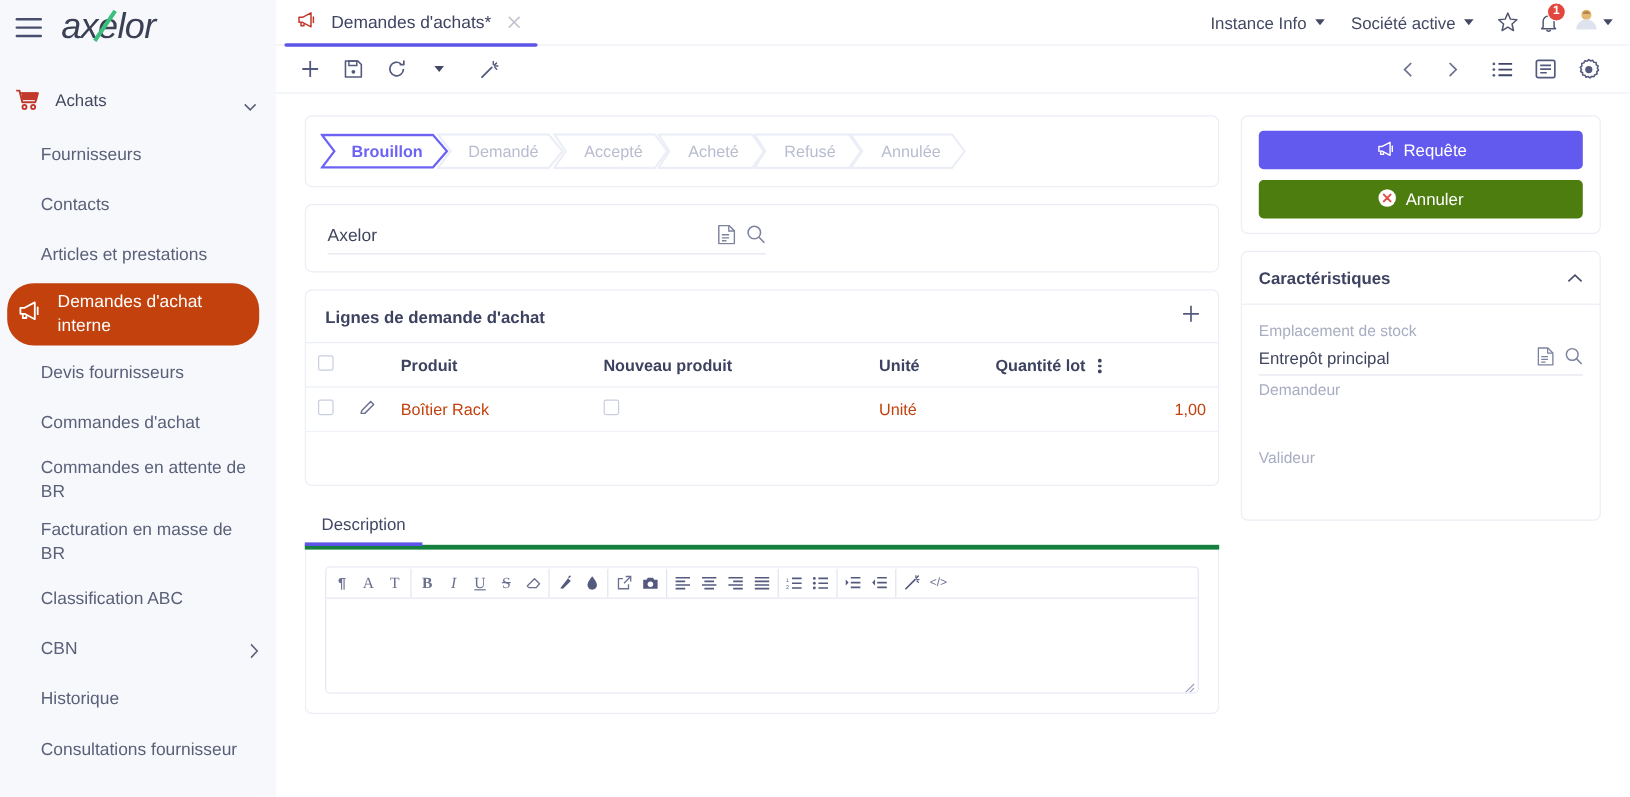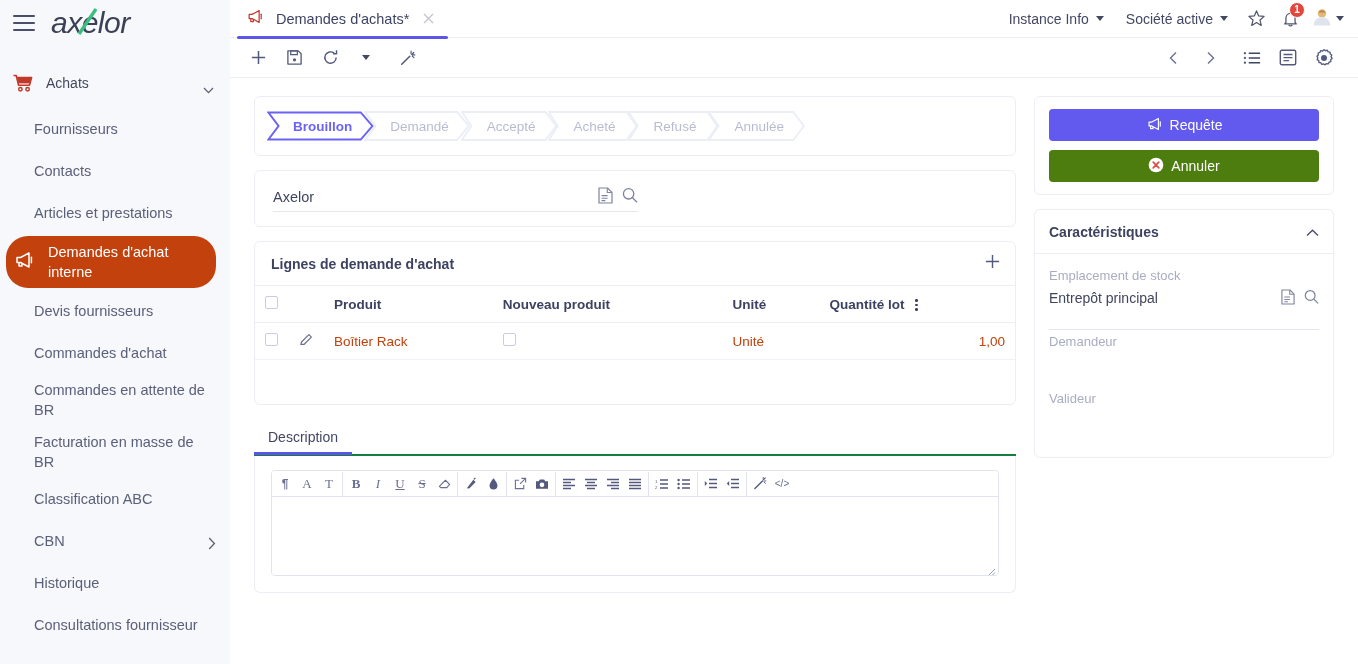--- a/index.html
+++ b/index.html
@@ -145,21 +145,21 @@
   th.num, td.num { text-align: right; padding-right: 14px; }
   .cbx { width: 13px; height: 13px; border: 1px solid #c9cde0; border-radius: 2px;
     background: #fff; display: inline-block; cursor: pointer; }
   .kebab { display: inline-flex; flex-direction: column; gap: 2px; vertical-align: middle;
     margin-left: 7px; cursor: pointer; }
   .kebab i { width: 2.5px; height: 2.5px; background: #3d4260; border-radius: 50%; display: block; }
   .grid-filler { height: 44px; }
 
   
   .desc-wrap { display: flex; flex-direction: column; }
-  .desc-tabs { display: flex; border-bottom: 2px solid #15803d; }
+  .desc-tabs { display: flex; border-bottom: 4px solid #15803d; }
   .desc-tab { padding: 10px 14px 9px 14px; font-size: 14px; color: #414663;
     cursor: pointer; position: relative; }
   .desc-tab.active::after { content:''; position:absolute; left:0; right:0; bottom:-1px;
     height: 3px; background: #5d55e8; }
   .desc-body { border: 1px solid #eceef5; border-top: none;
     border-radius: 0 0 6px 6px; padding: 14px 16px 16px 16px; }
   .editor { border: 1px solid #e2e3f1; border-radius: 4px; overflow: hidden; }
   .ed-toolbar { display: flex; align-items: center; height: 26px;
     border-bottom: 1px solid #e2e3f1; background: #fff; padding: 0 2px; }
   .ed-btn { width: 22px; height: 24px; display: flex; align-items: center;
@@ -177,21 +177,21 @@
   .btn-primary { background: #6259ee; }
   .btn-danger { background: #4d7c0f; }
   .panel-body { padding: 12px 14px; display: flex; flex-direction: column; gap: 9px; }
   .panel-head { display: flex; align-items: center; height: 44px; padding: 0 14px;
     border-bottom: 1px solid #eceef5; }
   .panel-title { font-size: 14px; font-weight: 700; color: #3d4260; }
   .panel-chev { margin-left: auto; cursor: pointer; }
   .panel-fields { padding: 14px 14px 18px 14px; }
   .pf { margin-bottom: 4px; }
   .pf .fld-label { margin-bottom: 6px; }
-  .pf .fld-row { max-width: none; padding-bottom: 23px; min-height: 22px; }
+  .pf .fld-row { max-width: none; padding-bottom: 6px; min-height: 22px; }
   .pf.noline .fld-row { border-bottom: none; }
   .pf .fld-val { font-size: 14px; }
 </style>
 </head>
 <body>
 
 <div class="app">
 
   <aside class="sidebar">
 

